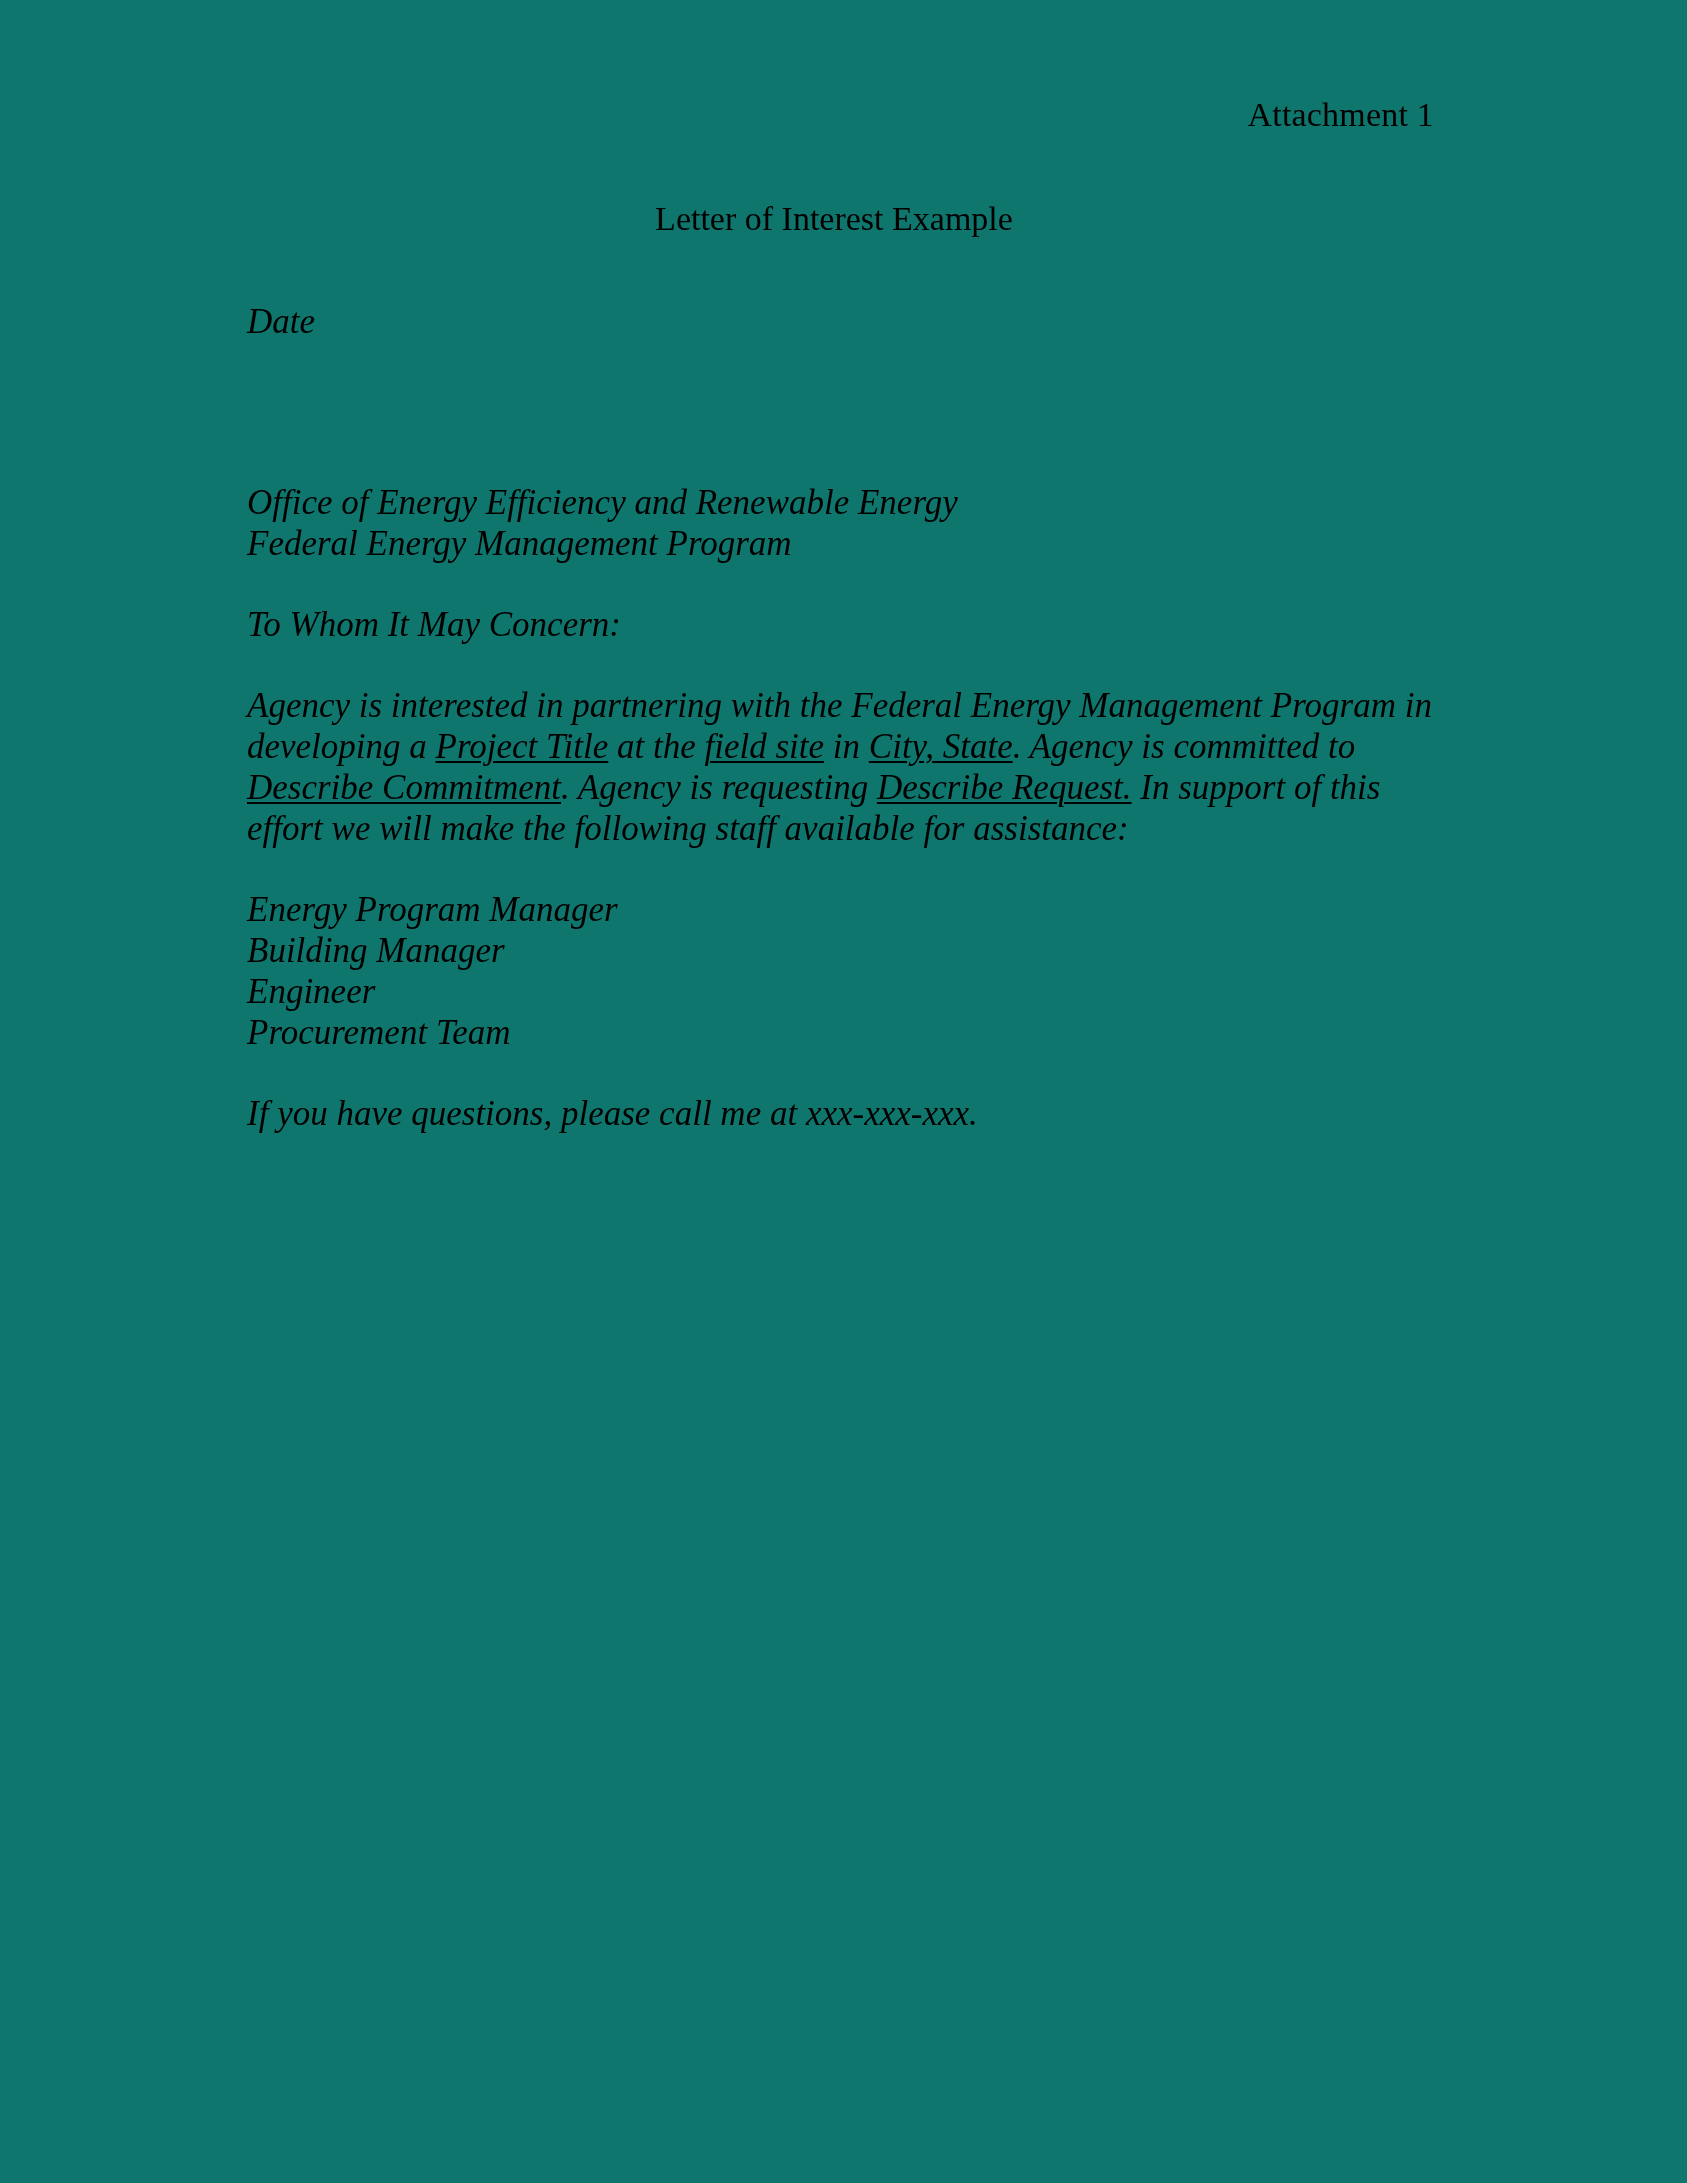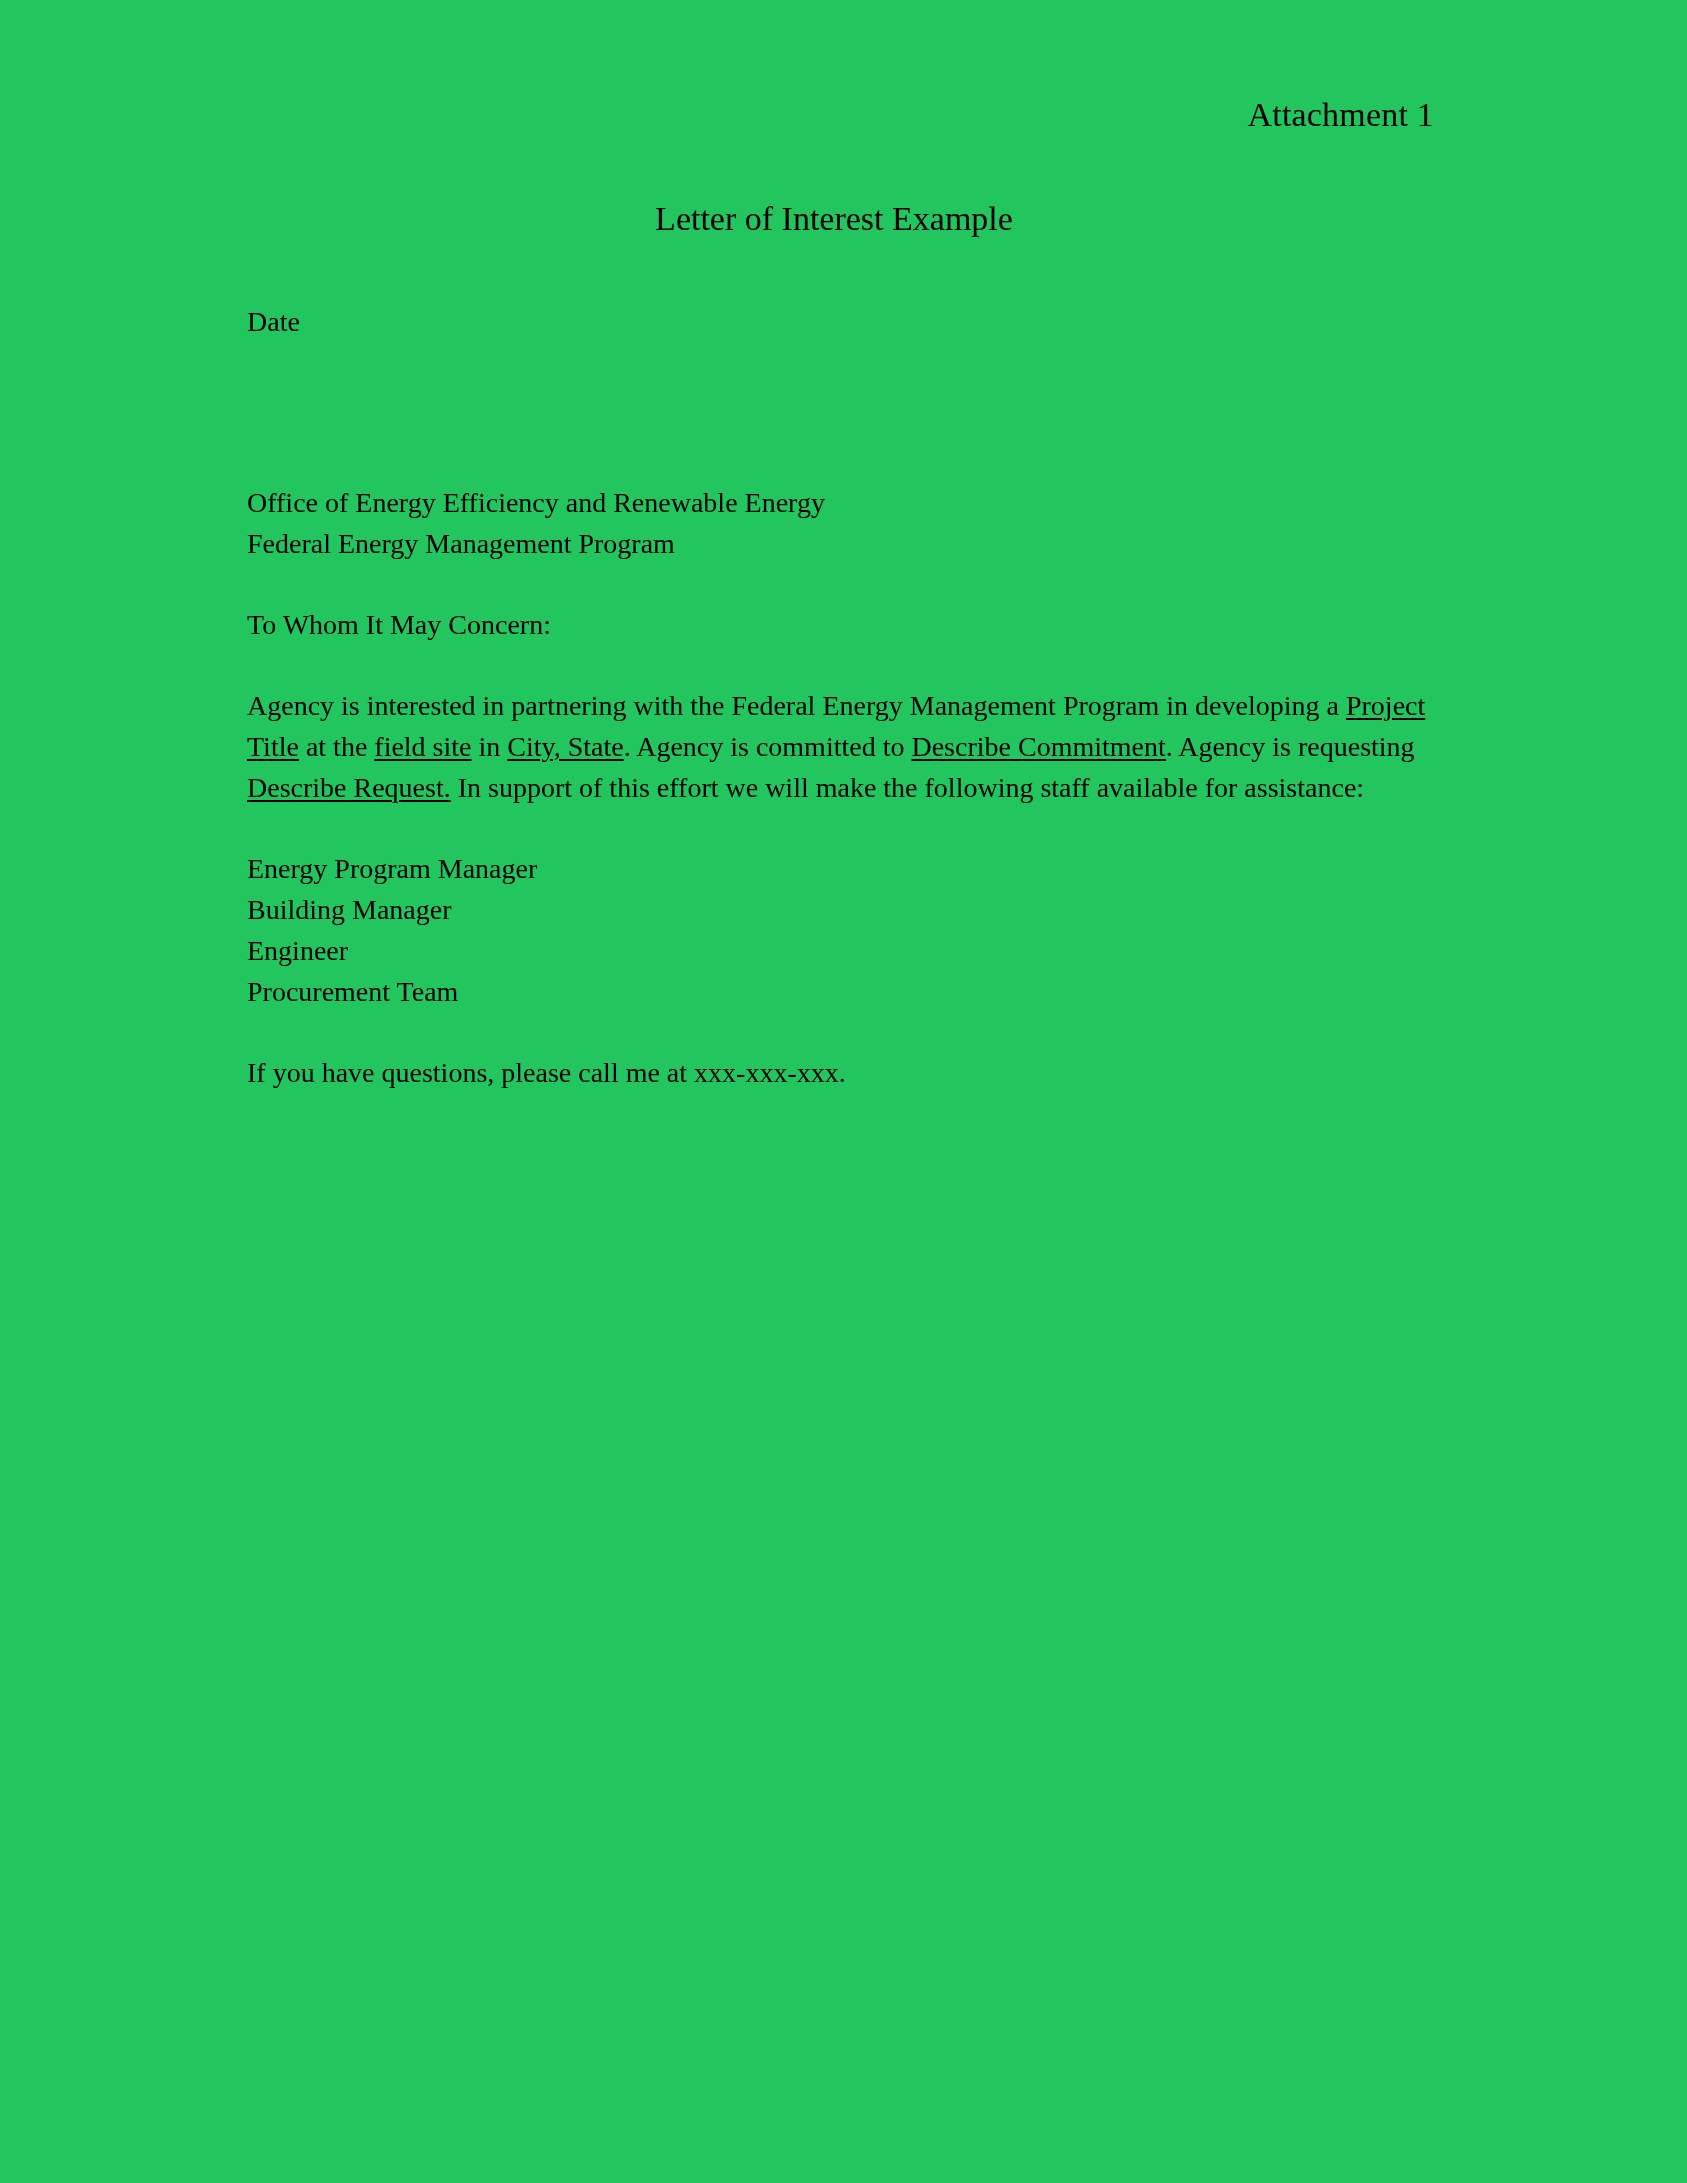--- a/index.html
+++ b/index.html
@@ -11,21 +11,21 @@
 
   body {
     font-family: "Liberation Serif", "DejaVu Serif", serif;
     color: #000000;
   }
 
   .page {
     position: relative;
     width: 1687px;
     height: 2184px;
-    background: #22c55e;
+    background: #0f766e;
     margin: 0 auto;
     overflow: hidden;
     box-sizing: border-box;
   }
 
   
   .header-right {
     position: absolute;
     top: 96px;
     right: 253px;
@@ -49,22 +49,23 @@
     display: inline-block;
     margin-left: -19px;
   }
 
   
   .letter {
     position: absolute;
     top: 301px;
     left: 247px;
     width: 1205px;
-    font-size: 28px;
+    font-size: 35px;
     line-height: 41px;
+    font-style: italic;
   }
 
   .block {
     margin: 0;
     padding: 0;
   }
 
   .line {
     display: block;
     white-space: pre-wrap;

